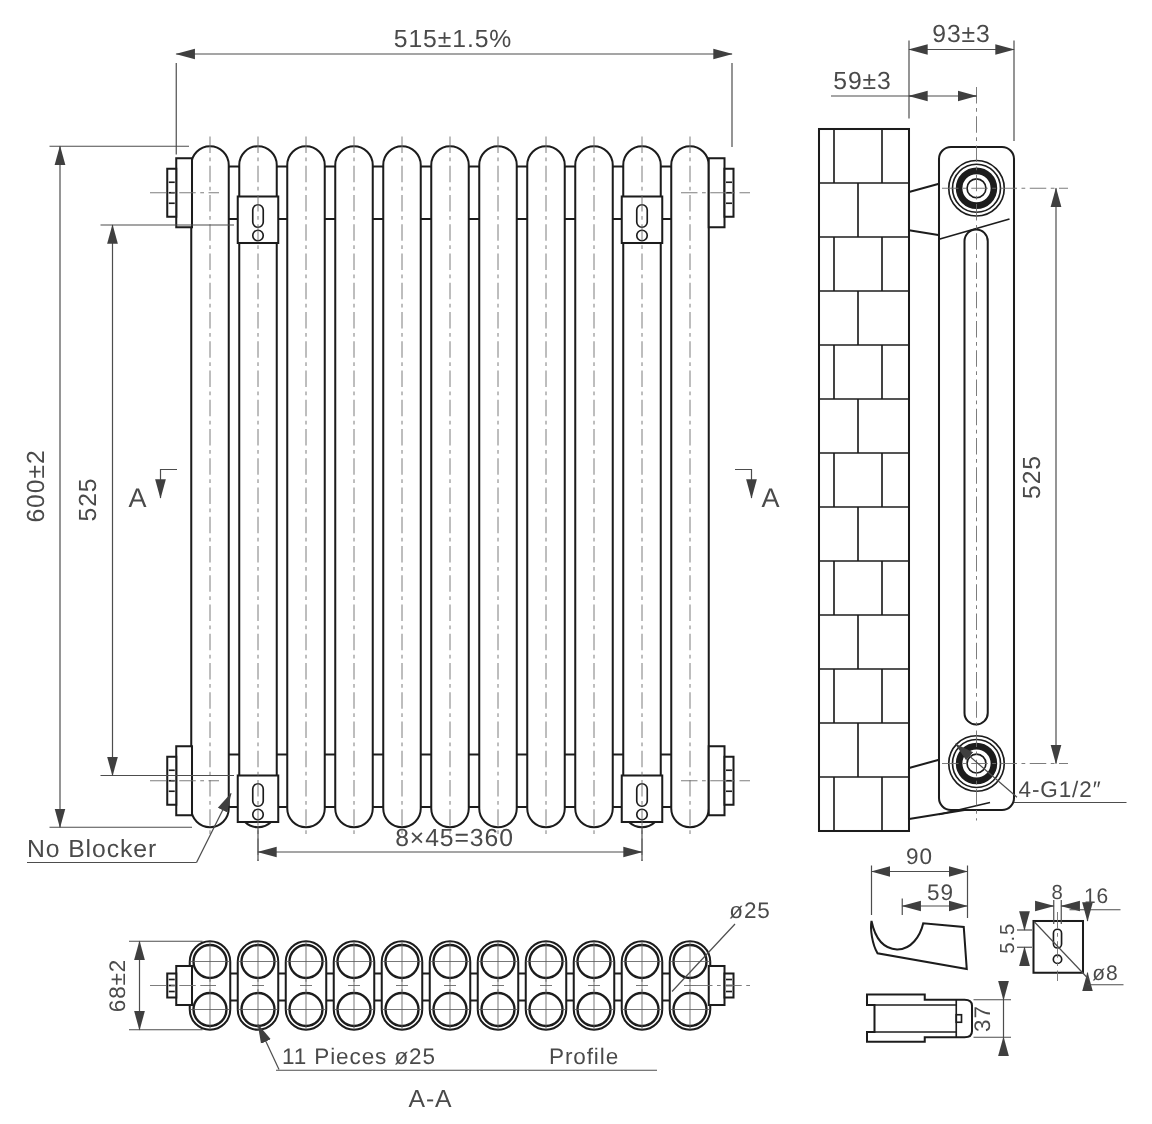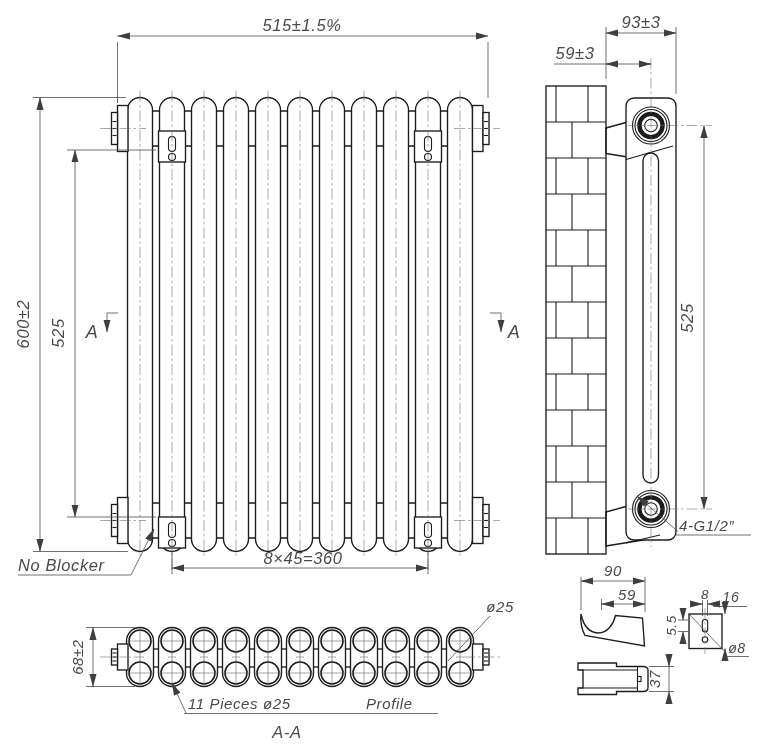--- a/index.html
+++ b/index.html
@@ -1,16 +1,16 @@
 <!DOCTYPE html>
 <html><head>
 <meta charset="utf-8">
 <style>
   html,body{margin:0;padding:0;background:#ffffff;}
-  .page{width:768px;height:749px;position:relative;background:#ffffff;overflow:hidden;font-style:italic;}
+  .page{width:768px;height:749px;position:relative;background:#ffffff;overflow:hidden;}
   svg{display:block;}
   svg text{
     fill:#4a4a4a;
     font-family:"Liberation Sans", sans-serif;
     letter-spacing:0.6px;
   }
   .t16{font-size:16.5px;}
   .t15{font-size:15px;}
   .t14{font-size:14px;}
   .t13{font-size:13.5px;}

